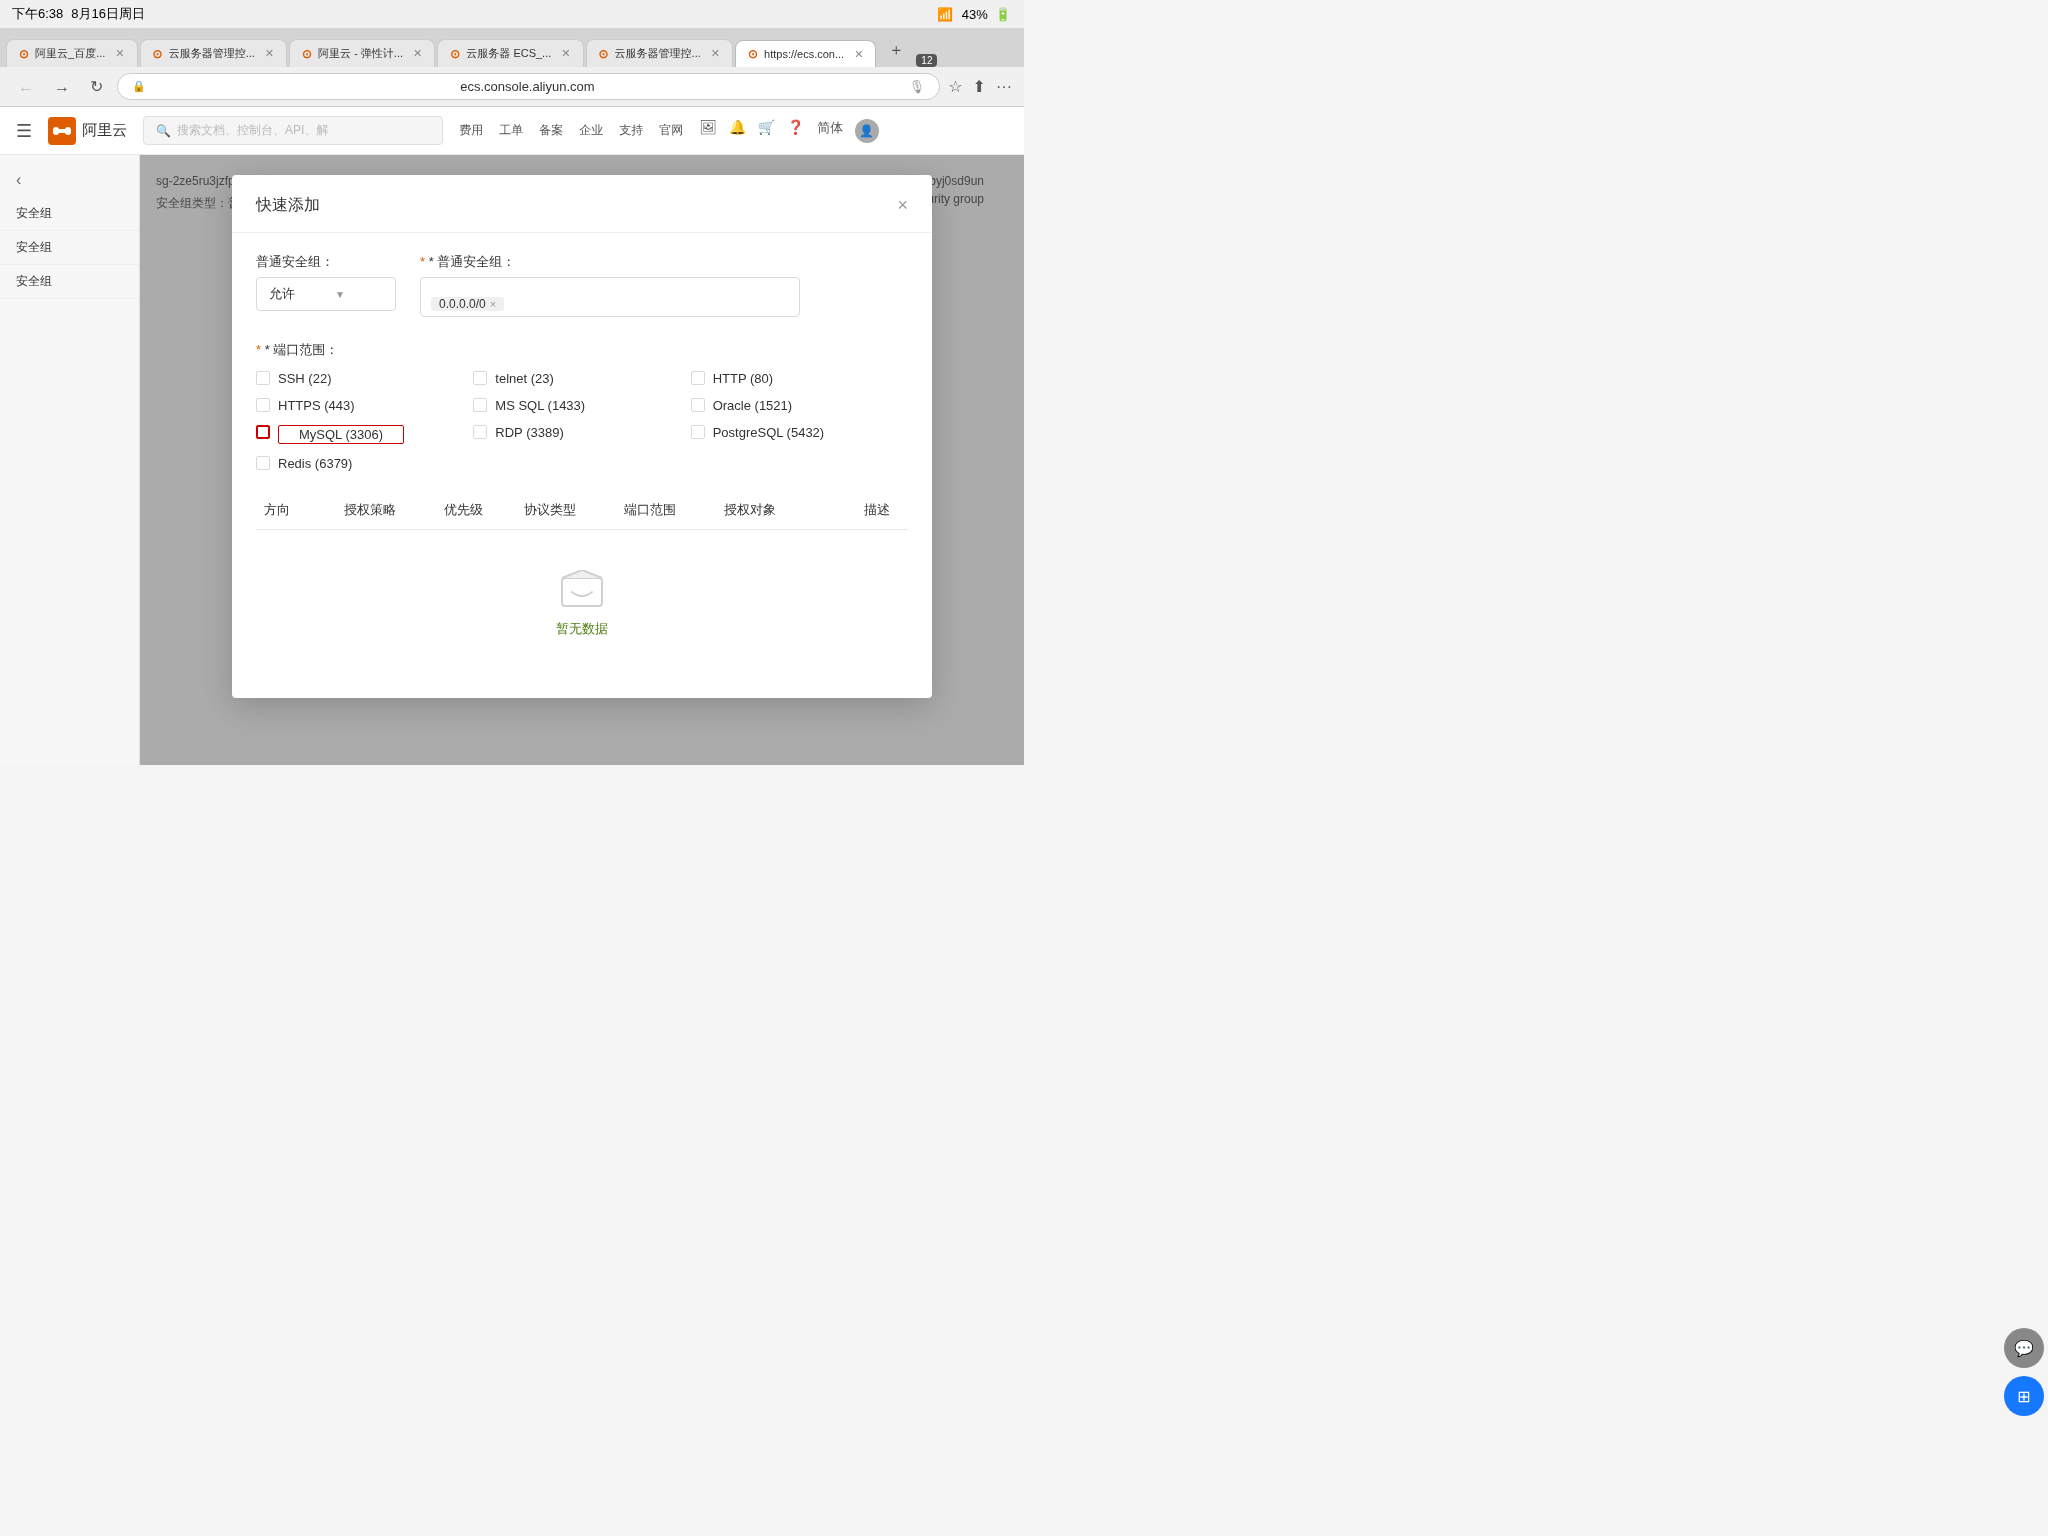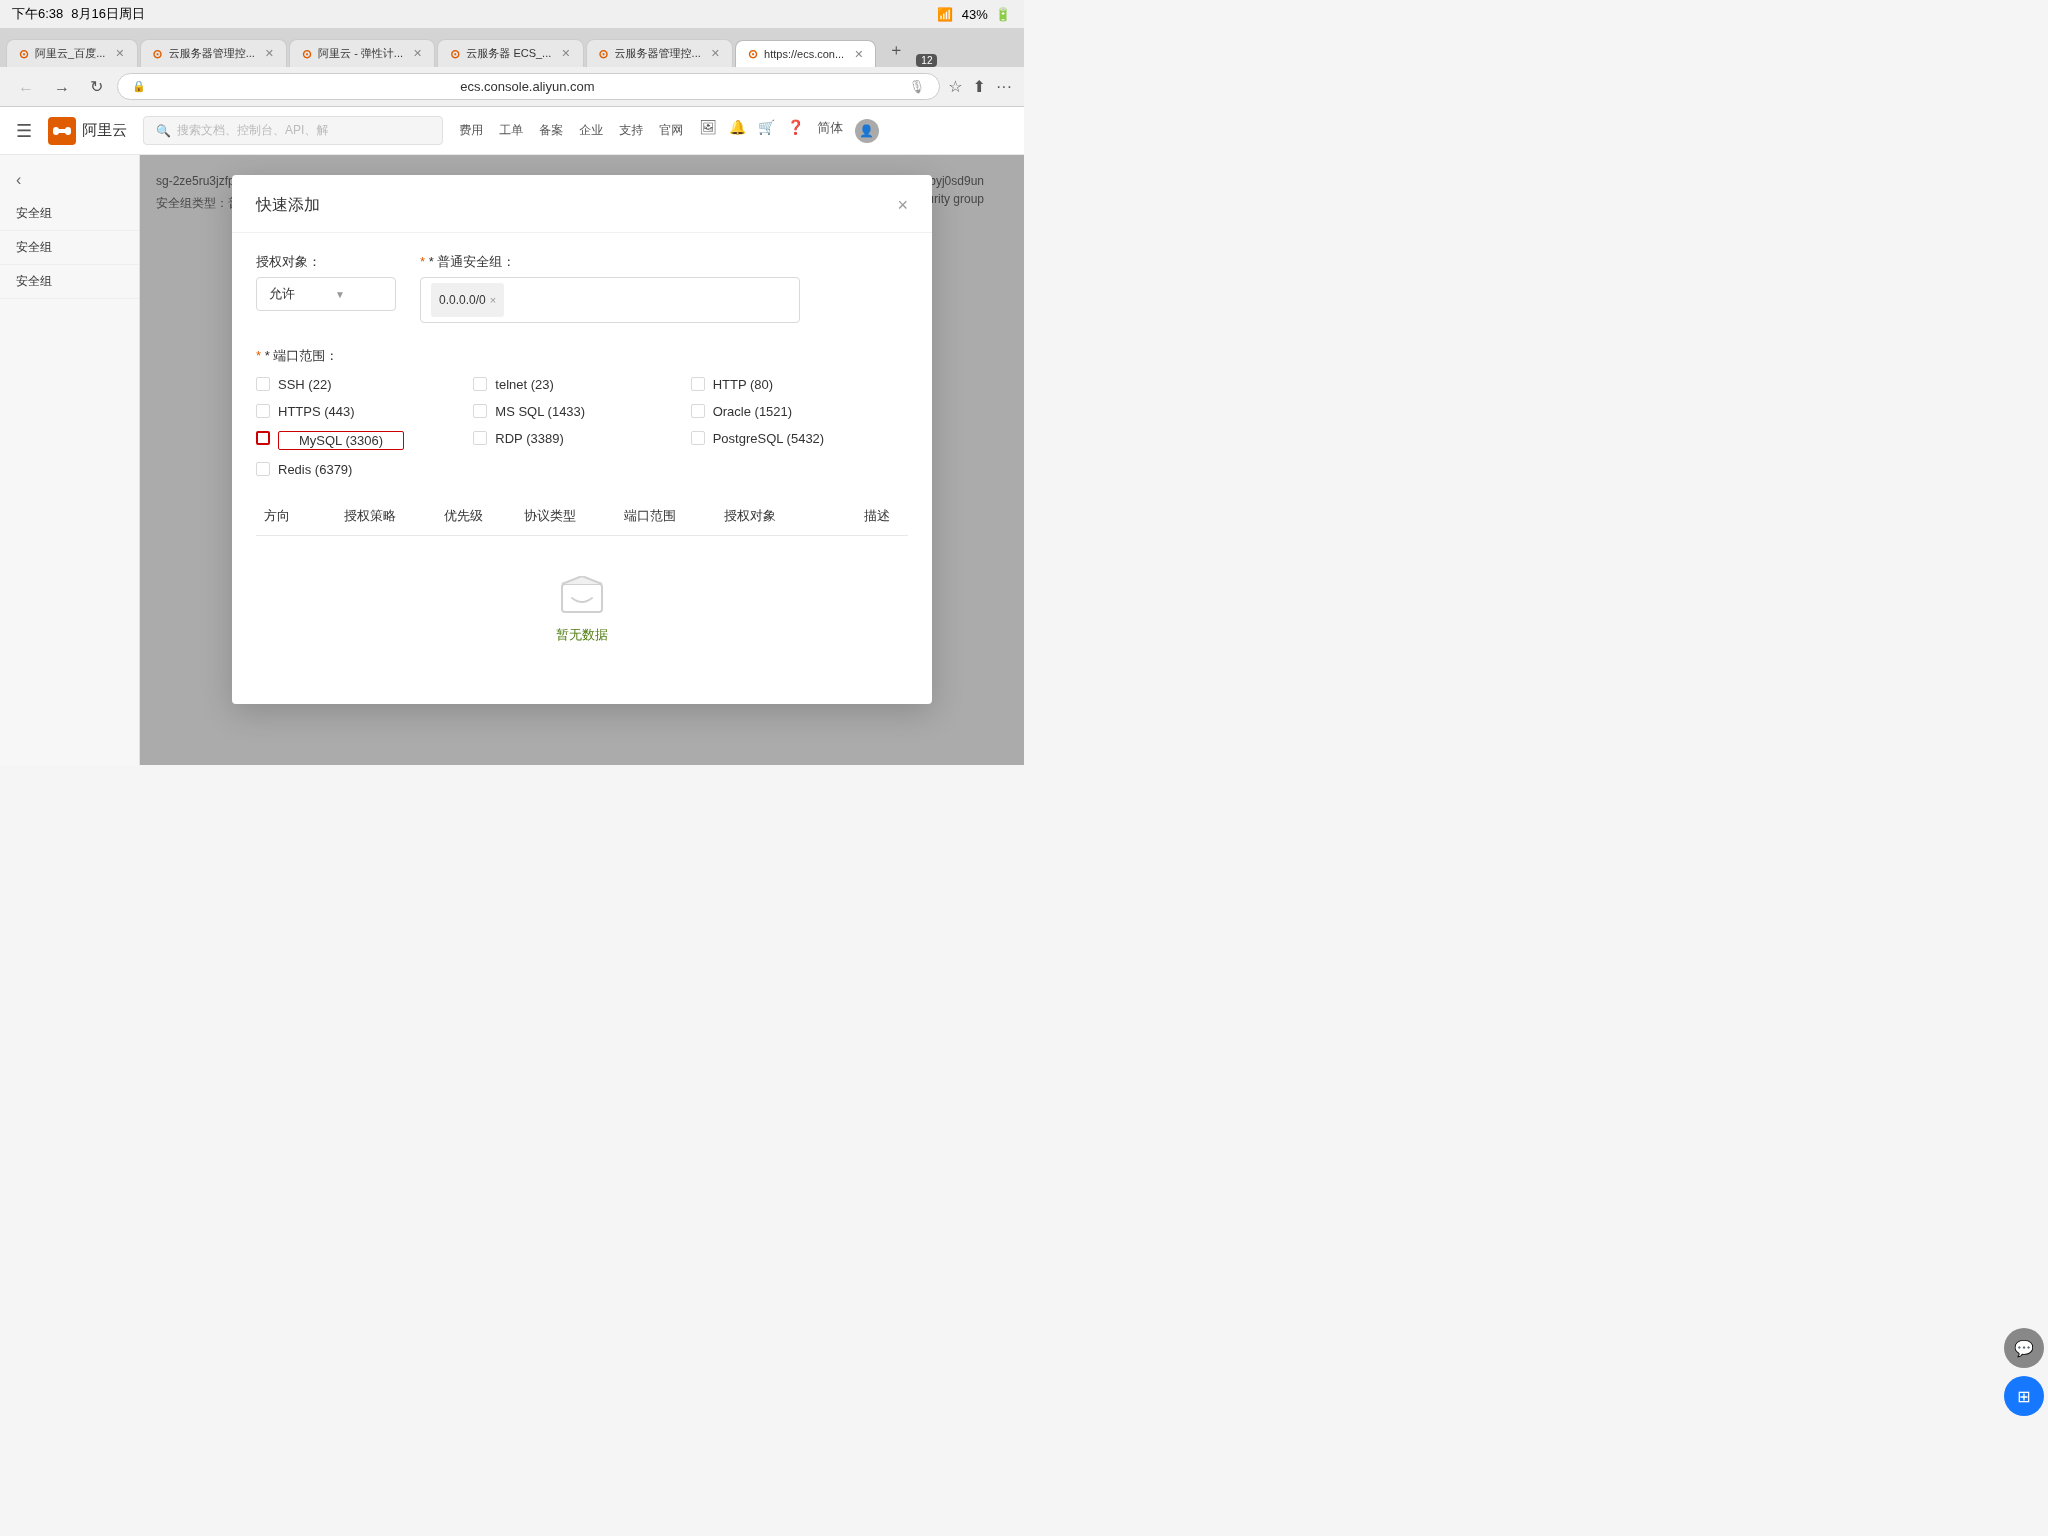--- a/index.html
+++ b/index.html
@@ -210,26 +210,27 @@
       border-radius: 4px;
       padding: 5px 10px;
       min-width: 380px;
       min-height: 34px;
       gap: 6px;
       flex-wrap: wrap;
     }
     .tag {
       background: #f0f0f0;
       border-radius: 3px;
-      padding: 10px 8px;
+      padding: 0 8px;
       font-size: 12px;
       color: #333;
       display: flex;
       align-items: center;
       gap: 4px;
+      margin-top: 14px;
     }
     .tag-x { color: #999; cursor: pointer; font-size: 11px; }
 
     
     .port-section { margin-bottom: 20px; margin-top: 24px; }
     .port-label { font-size: 13px; color: #333; margin-bottom: 12px; }
     .checkbox-grid {
       display: grid;
       grid-template-columns: repeat(3, 1fr);
       gap: 12px 0;
@@ -428,21 +429,21 @@
 
             <div class="modal-header">
               <span class="modal-title">快速添加</span>
               <span class="modal-close">×</span>
             </div>
 
             <div class="modal-body">
 
               <div class="form-row">
                 <div class="form-field">
-                  <div class="form-label">授权对象：</div>
+                  <div class="form-label">普通安全组：</div>
                   <div class="form-select">
                     <span>允许</span>
                     <span class="form-select-arrow">▼</span>
                   </div>
                 </div>
                 <div class="form-field">
                   <div class="form-label">
                     <span class="required">*</span>
                     <span>* 普通安全组：</span>
                   </div>

